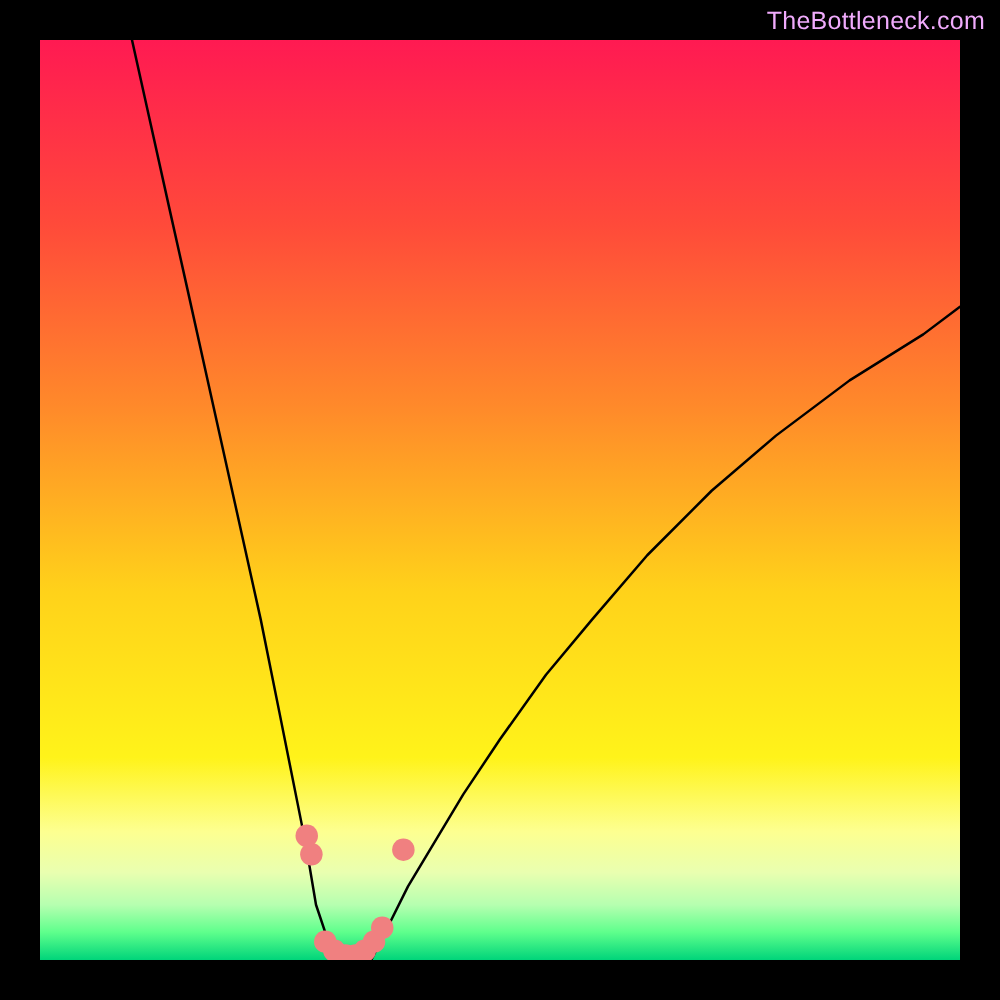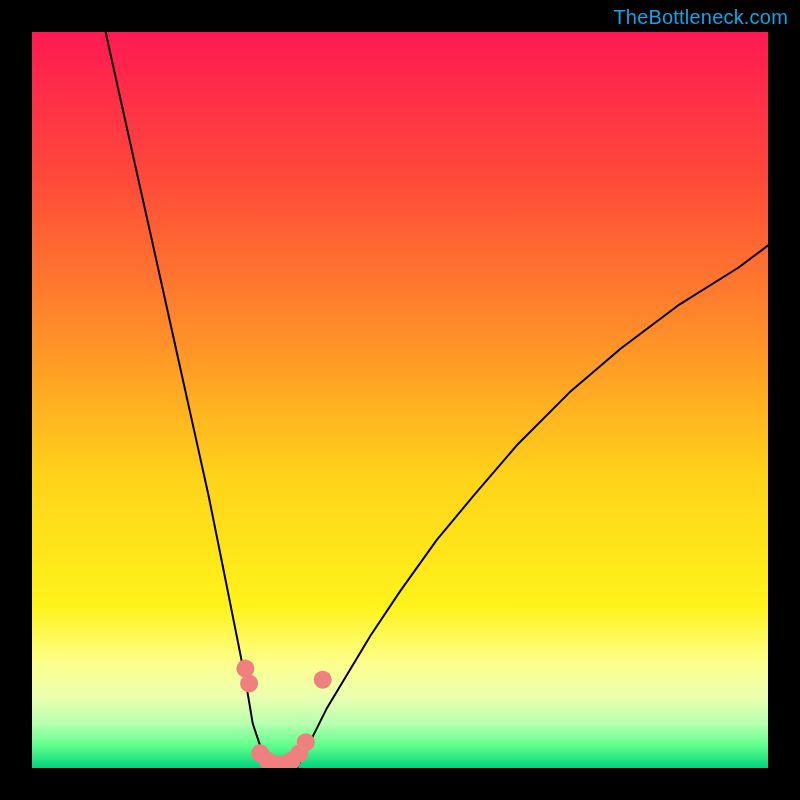--- a/index.html
+++ b/index.html
@@ -33,21 +33,21 @@
     inset: 0;
     width: 100%;
     height: 100%;
   }
   .watermark {
     position: absolute;
     top: 6px;
     right: 12px;
     font-family: Arial, Helvetica, sans-serif;
     font-size: 20px;
-    color: #0ea5e9;
+    color: #f0abfc;
     letter-spacing: 0.2px;
   }
 </style>
 </head>
 <body>
 
 <div class="stage">
   <div class="watermark">TheBottleneck.com</div>
   <div class="plot-area">
     <div class="gradient-bg" id="grad" style="background: linear-gradient(rgb(255, 26, 82) 0%, rgb(255, 74, 58) 20%, rgb(255, 138, 42) 40%, rgb(255, 210, 26) 60%, rgb(255, 243, 26) 78%, rgb(253, 255, 144) 86%, rgb(233, 255, 176) 90.5%, rgb(182, 255, 176) 94%, rgb(94, 255, 140) 97%, rgb(0, 212, 122) 100%);"></div>

